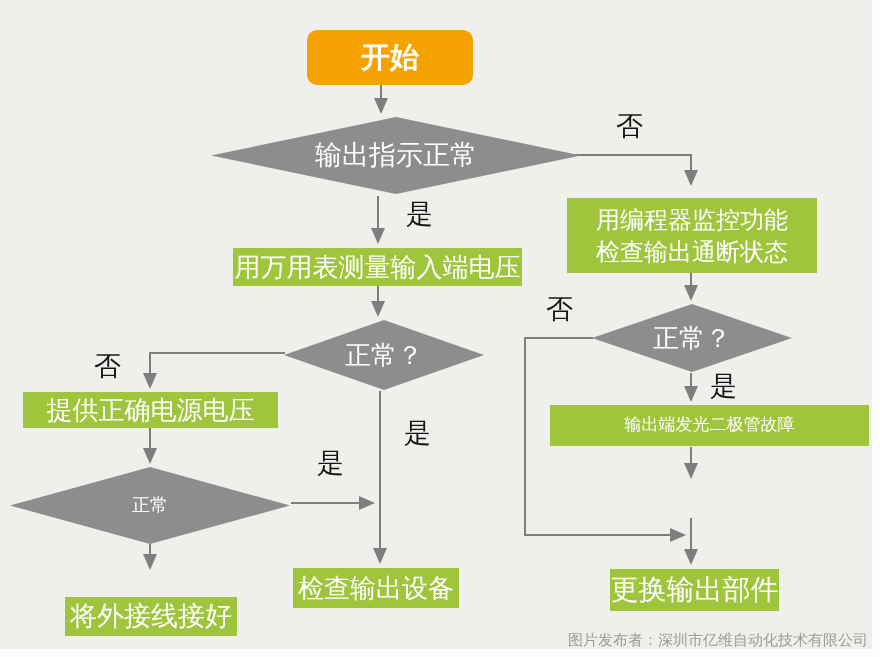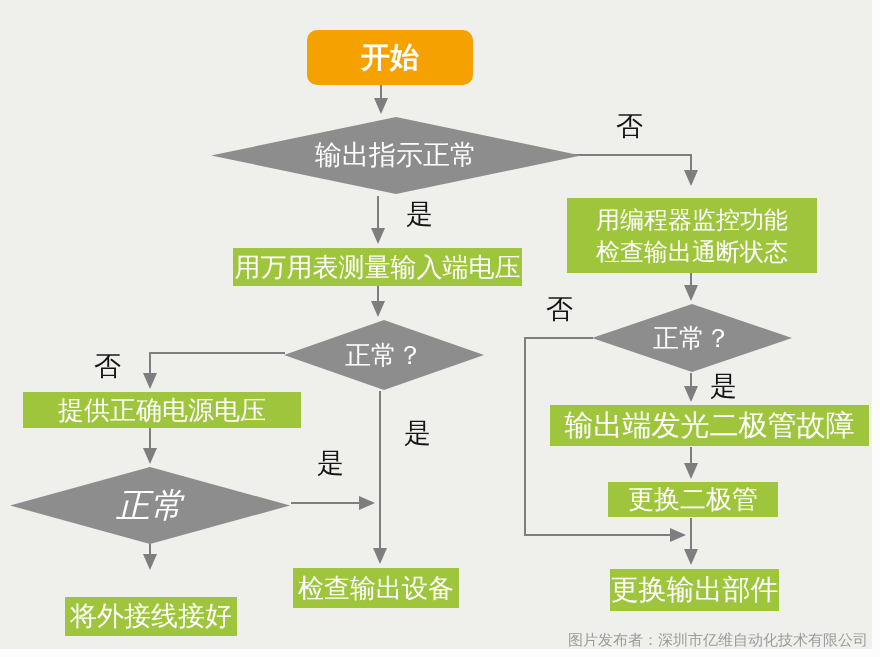--- a/index.html
+++ b/index.html
@@ -82,33 +82,32 @@
 
   <div class="node decision" style="left:211px; top:117px; width:370px; height:77px; font-size:27px;">输出指示正常</div>
 
   <div class="node process" style="left:567px; top:190px; width:250px; height:75px; font-size:24px;margin-top:8px;">用编程器监控功能
 检查输出通断状态</div>
 
   <div class="node process" style="left:233px; top:248px; width:289px; height:38px; font-size:26px;">用万用表测量输入端电压</div>
 
   <div class="node decision" style="left:284px; top:320px; width:200px; height:70px; font-size:26px;">正常？</div>
 
-  <div class="node process" style="left:23px; top:392px; width:278px; height:36px; font-size:26px;">提供正确电源电压</div>
+  <div class="node process" style="left:23px; top:392px; width:255px; height:36px; font-size:26px;">提供正确电源电压</div>
 
-  <div class="node decision" style="left:10px; top:467px; width:280px; height:77px; font-size:34px;font-style:italic;">正常</div>
+  <div class="node decision" style="left:10px; top:467px; width:280px; height:77px; font-size:18px;">正常</div>
 
   <div class="node process" style="left:65px; top:573px; width:172px; height:39px; font-size:27px;margin-top:24px;">将外接线接好</div>
 
   <div class="node process" style="left:293px; top:568px; width:166px; height:40px; font-size:26px;">检查输出设备</div>
 
   <div class="node decision" style="left:592px; top:304px; width:200px; height:68px; font-size:26px;">正常？</div>
 
-  <div class="node process" style="left:550px; top:405px; width:319px; height:41px; font-size:29px;">输出端发光二极管故障</div>
+  <div class="node process" style="left:550px; top:405px; width:319px; height:41px; font-size:17px;">输出端发光二极管故障</div>
 
-  <div class="node process" style="left:608px; top:482px; width:170px; height:35px; font-size:26px;">更换二极管</div>
 
   <div class="node process" style="left:610px; top:569px; width:169px; height:42px; font-size:28px;">更换输出部件</div>
 
   <div class="edge-label" style="left:616px; top:113px;">否</div>
 
   <div class="edge-label" style="left:406px; top:201px;">是</div>
 
   <div class="edge-label" style="left:94px; top:353px;">否</div>
 
   <div class="edge-label" style="left:404px; top:420px;">是</div>

